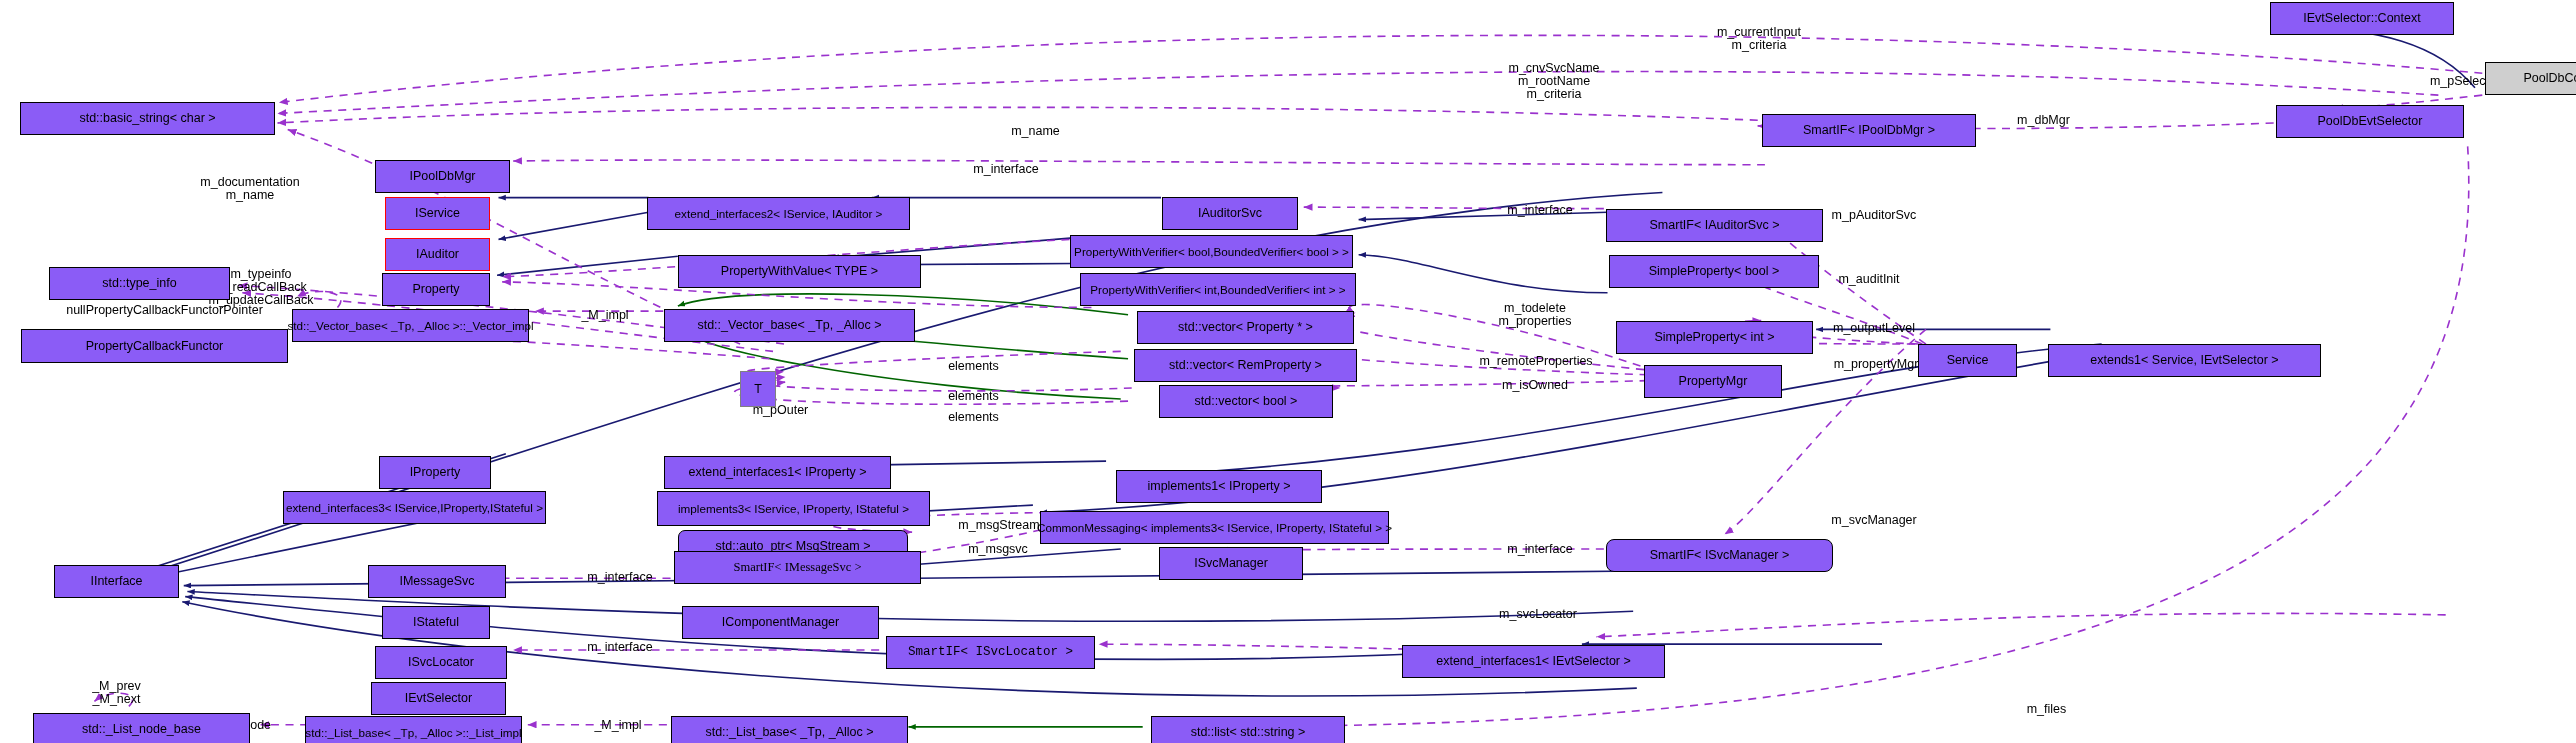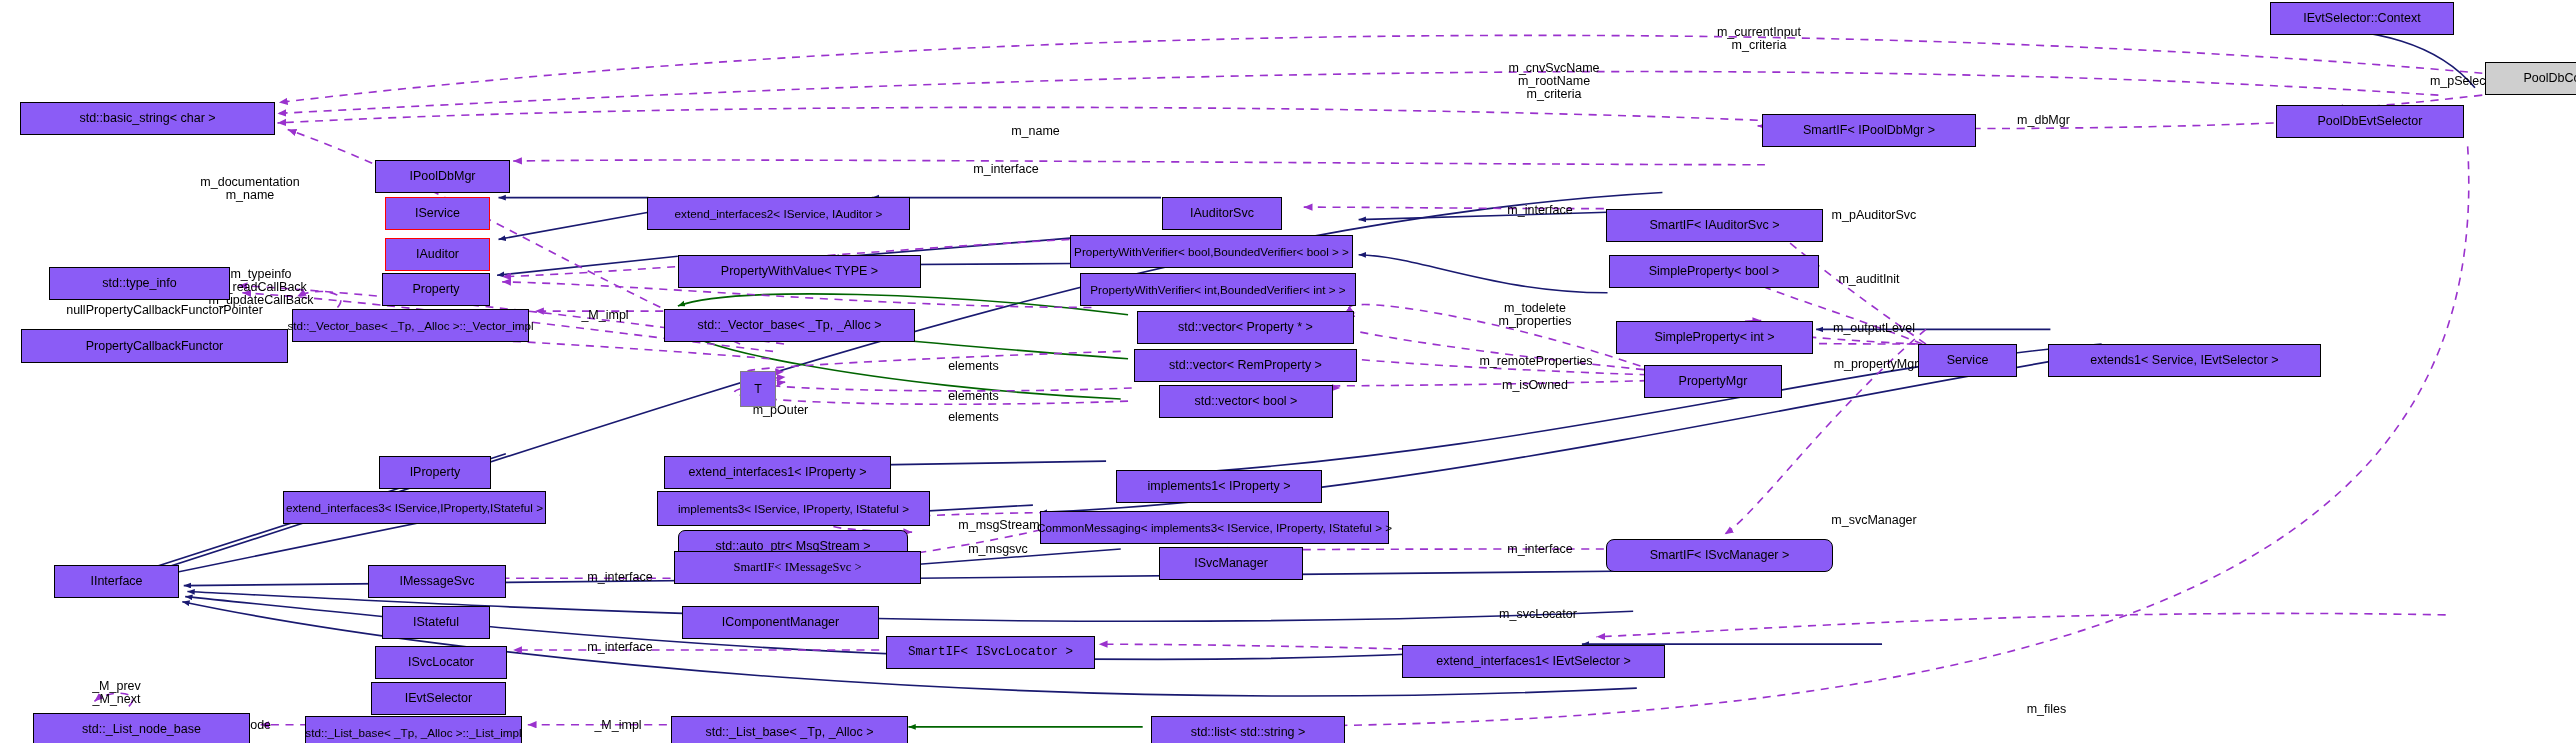--- a/index.html
+++ b/index.html
@@ -191,21 +191,21 @@
       <div class="node" style="left: 664px; top: 309px; width: 251px; height: 33px;">std::_Vector_base&lt; _Tp, _Alloc &gt;</div>
       <div class="node gray" style="left: 740px; top: 371px; width: 36px; height: 36px;">T</div>
       <div class="node" style="left: 678px; top: 255px; width: 243px; height: 33px;">PropertyWithValue&lt; TYPE &gt;</div>
       <div class="node tiny" style="left: 647px; top: 197px; width: 263px; height: 33px;">extend_interfaces2&lt; IService, IAuditor &gt;</div>
       <div class="node" style="left: 664px; top: 456px; width: 227px; height: 33px;">extend_interfaces1&lt; IProperty &gt;</div>
       <div class="node tiny" style="left: 657px; top: 491px; width: 273px; height: 35px;">implements3&lt; IService, IProperty, IStateful &gt;</div>
       <div class="node" style="left: 678px; top: 530px; width: 230px; height: 33px; border-radius: 7px;">std::auto_ptr&lt; MsgStream &gt;</div>
       <div class="node" style="left: 674px; top: 551px; width: 247px; height: 33px; font-family: Liberation Serif, serif;">SmartIF&lt; IMessageSvc &gt;</div>
       <div class="node" style="left: 682px; top: 606px; width: 197px; height: 33px;">IComponentManager</div>
       <div class="node" style="left: 671px; top: 716px; width: 237px; height: 33px;">std::_List_base&lt; _Tp, _Alloc &gt;</div>
-      <div class="node" style="left: 1162px; top: 197px; width: 120px; height: 33px;">IAuditorSvc</div>
+      <div class="node" style="left: 1162px; top: 197px; width: 136px; height: 33px;">IAuditorSvc</div>
       <div class="node tiny" style="left: 1070px; top: 235px; width: 283px; height: 33px;">PropertyWithVerifier&lt; bool,BoundedVerifier&lt; bool &gt; &gt;</div>
       <div class="node tiny" style="left: 1080px; top: 273px; width: 276px; height: 33px;">PropertyWithVerifier&lt; int,BoundedVerifier&lt; int &gt; &gt;</div>
       <div class="node" style="left: 1137px; top: 311px; width: 217px; height: 33px;">std::vector&lt; Property * &gt;</div>
       <div class="node" style="left: 1134px; top: 349px; width: 223px; height: 33px;">std::vector&lt; RemProperty &gt;</div>
       <div class="node" style="left: 1159px; top: 385px; width: 174px; height: 33px;">std::vector&lt; bool &gt;</div>
       <div class="node" style="left: 1116px; top: 470px; width: 206px; height: 33px;">implements1&lt; IProperty &gt;</div>
       <div class="node tiny" style="left: 1040px; top: 511px; width: 349px; height: 33px;">CommonMessaging&lt; implements3&lt; IService, IProperty, IStateful &gt; &gt;</div>
       <div class="node" style="left: 1159px; top: 547px; width: 144px; height: 33px;">ISvcManager</div>
       <div class="node" style="left: 886px; top: 636px; width: 209px; height: 33px; font-family: Liberation Mono, monospace;">SmartIF&lt; ISvcLocator &gt;</div>
       <div class="node" style="left: 1151px; top: 716px; width: 194px; height: 33px;">std::list&lt; std::string &gt;</div>

